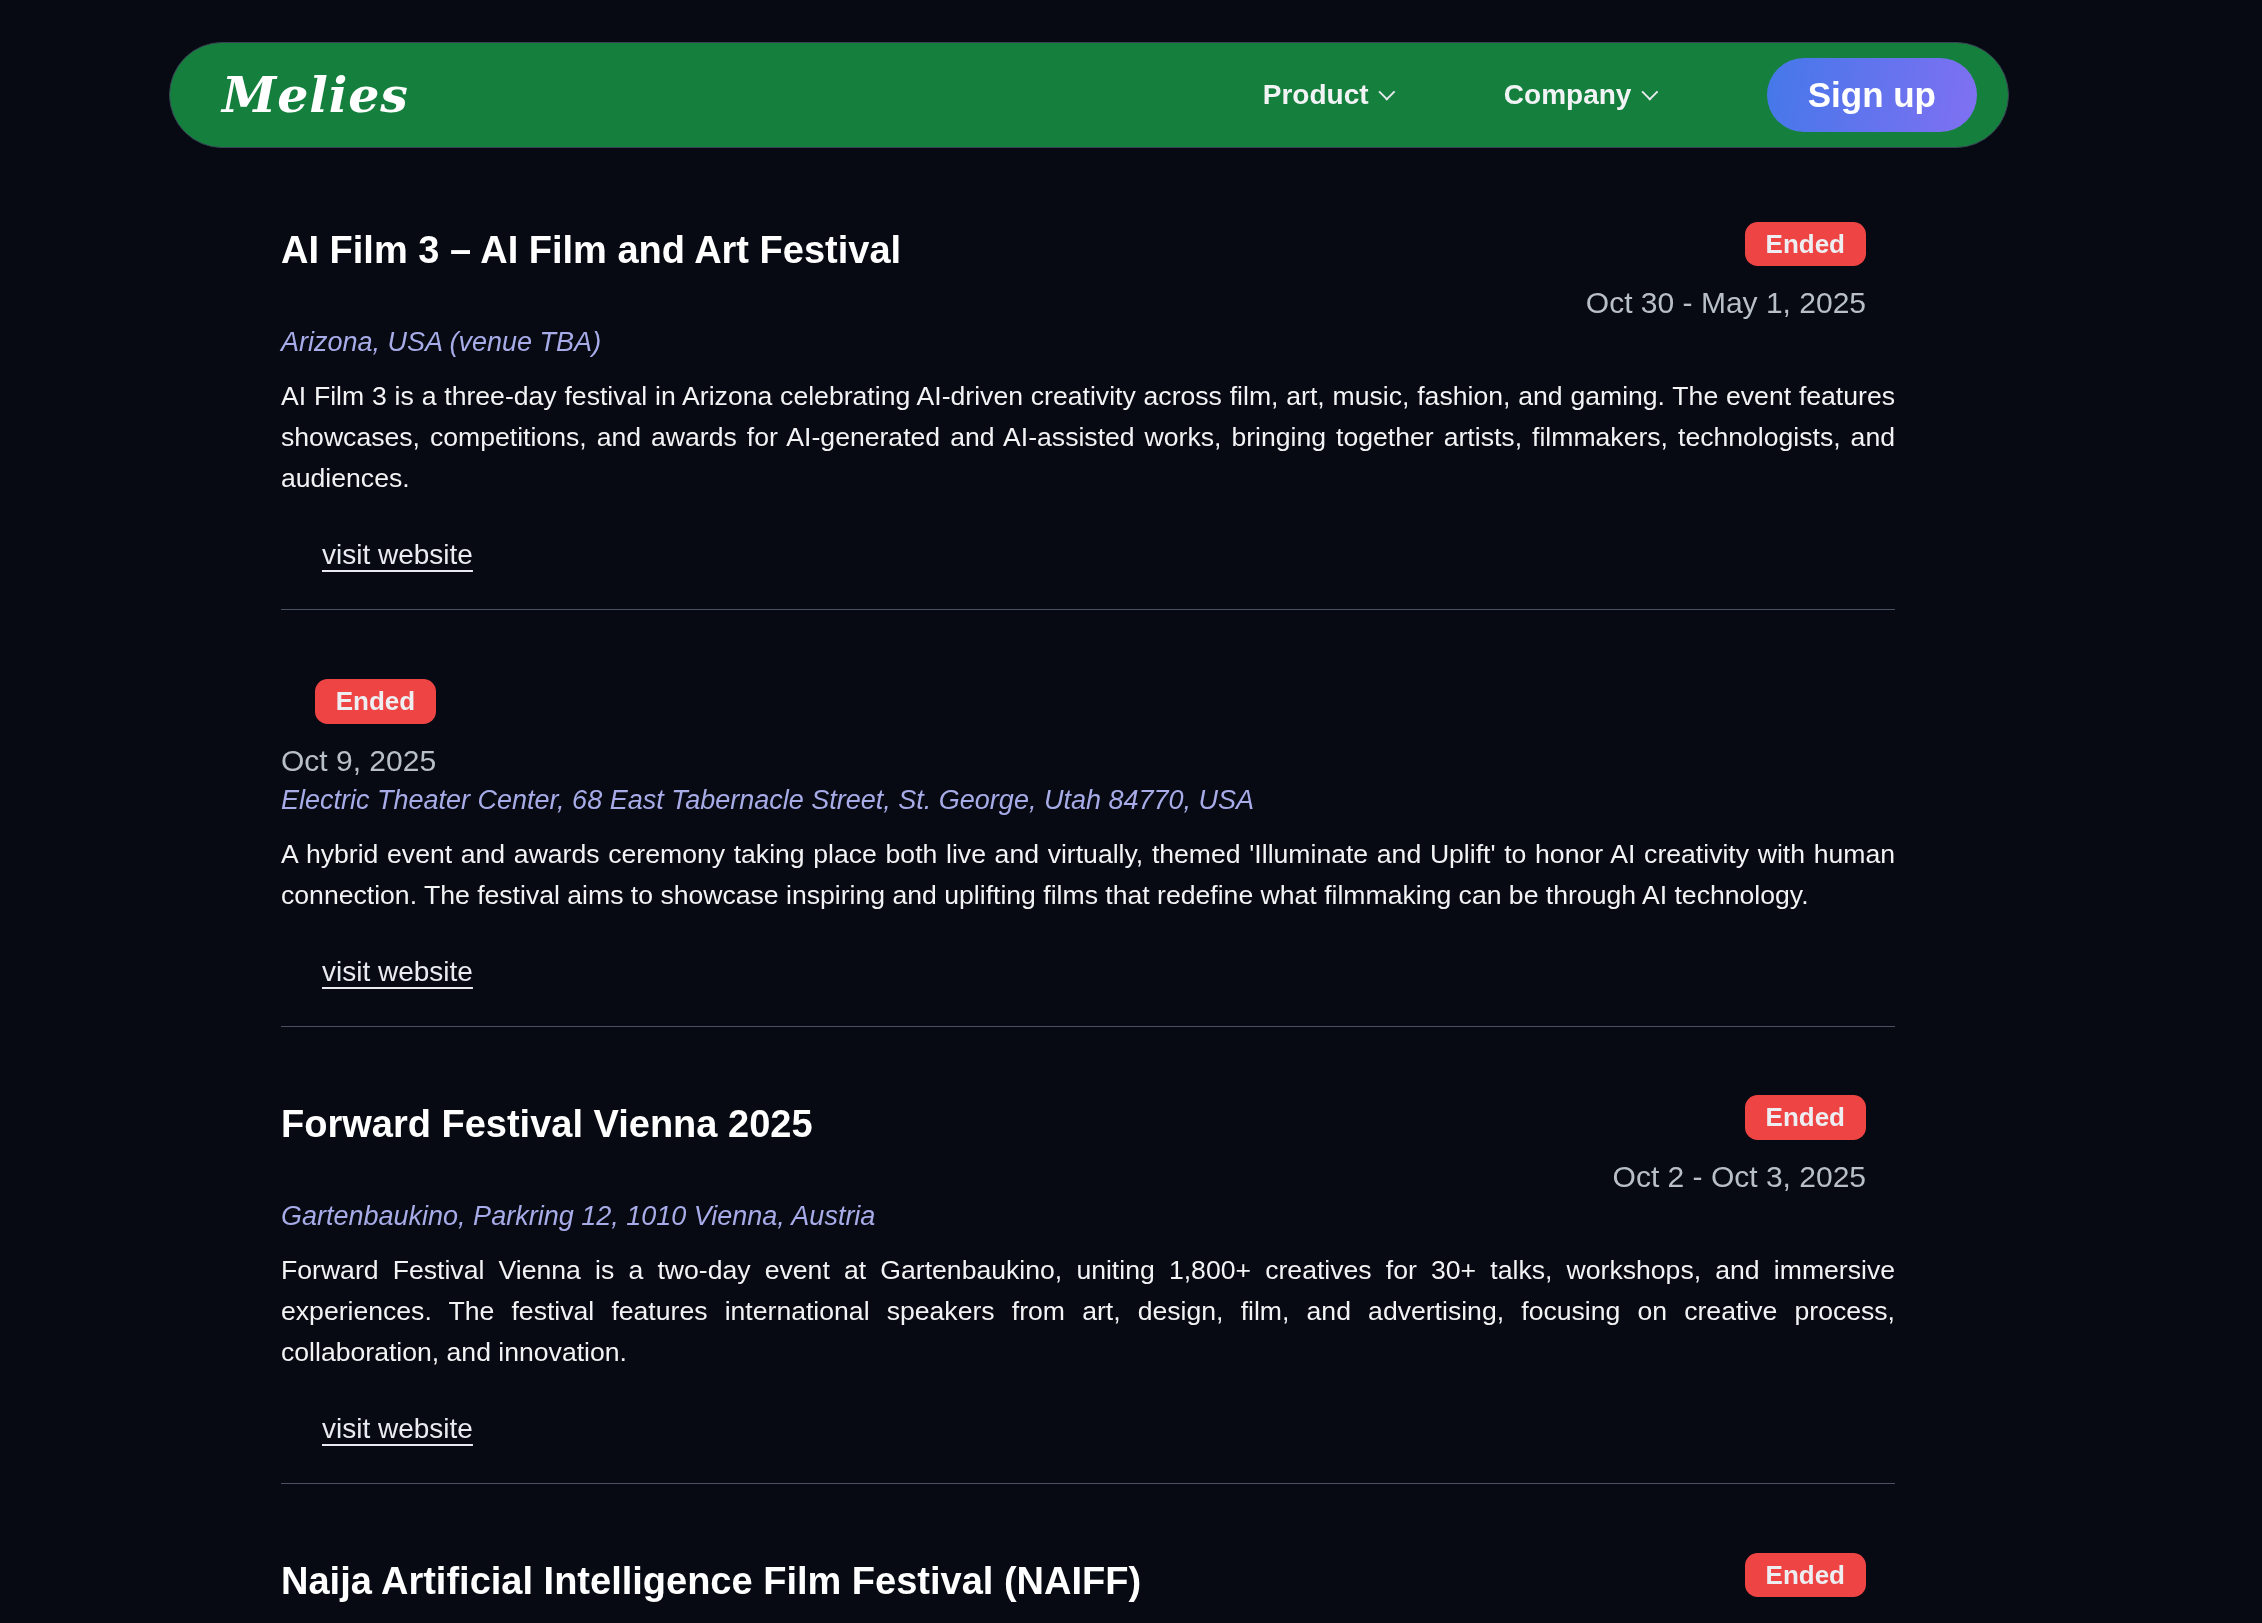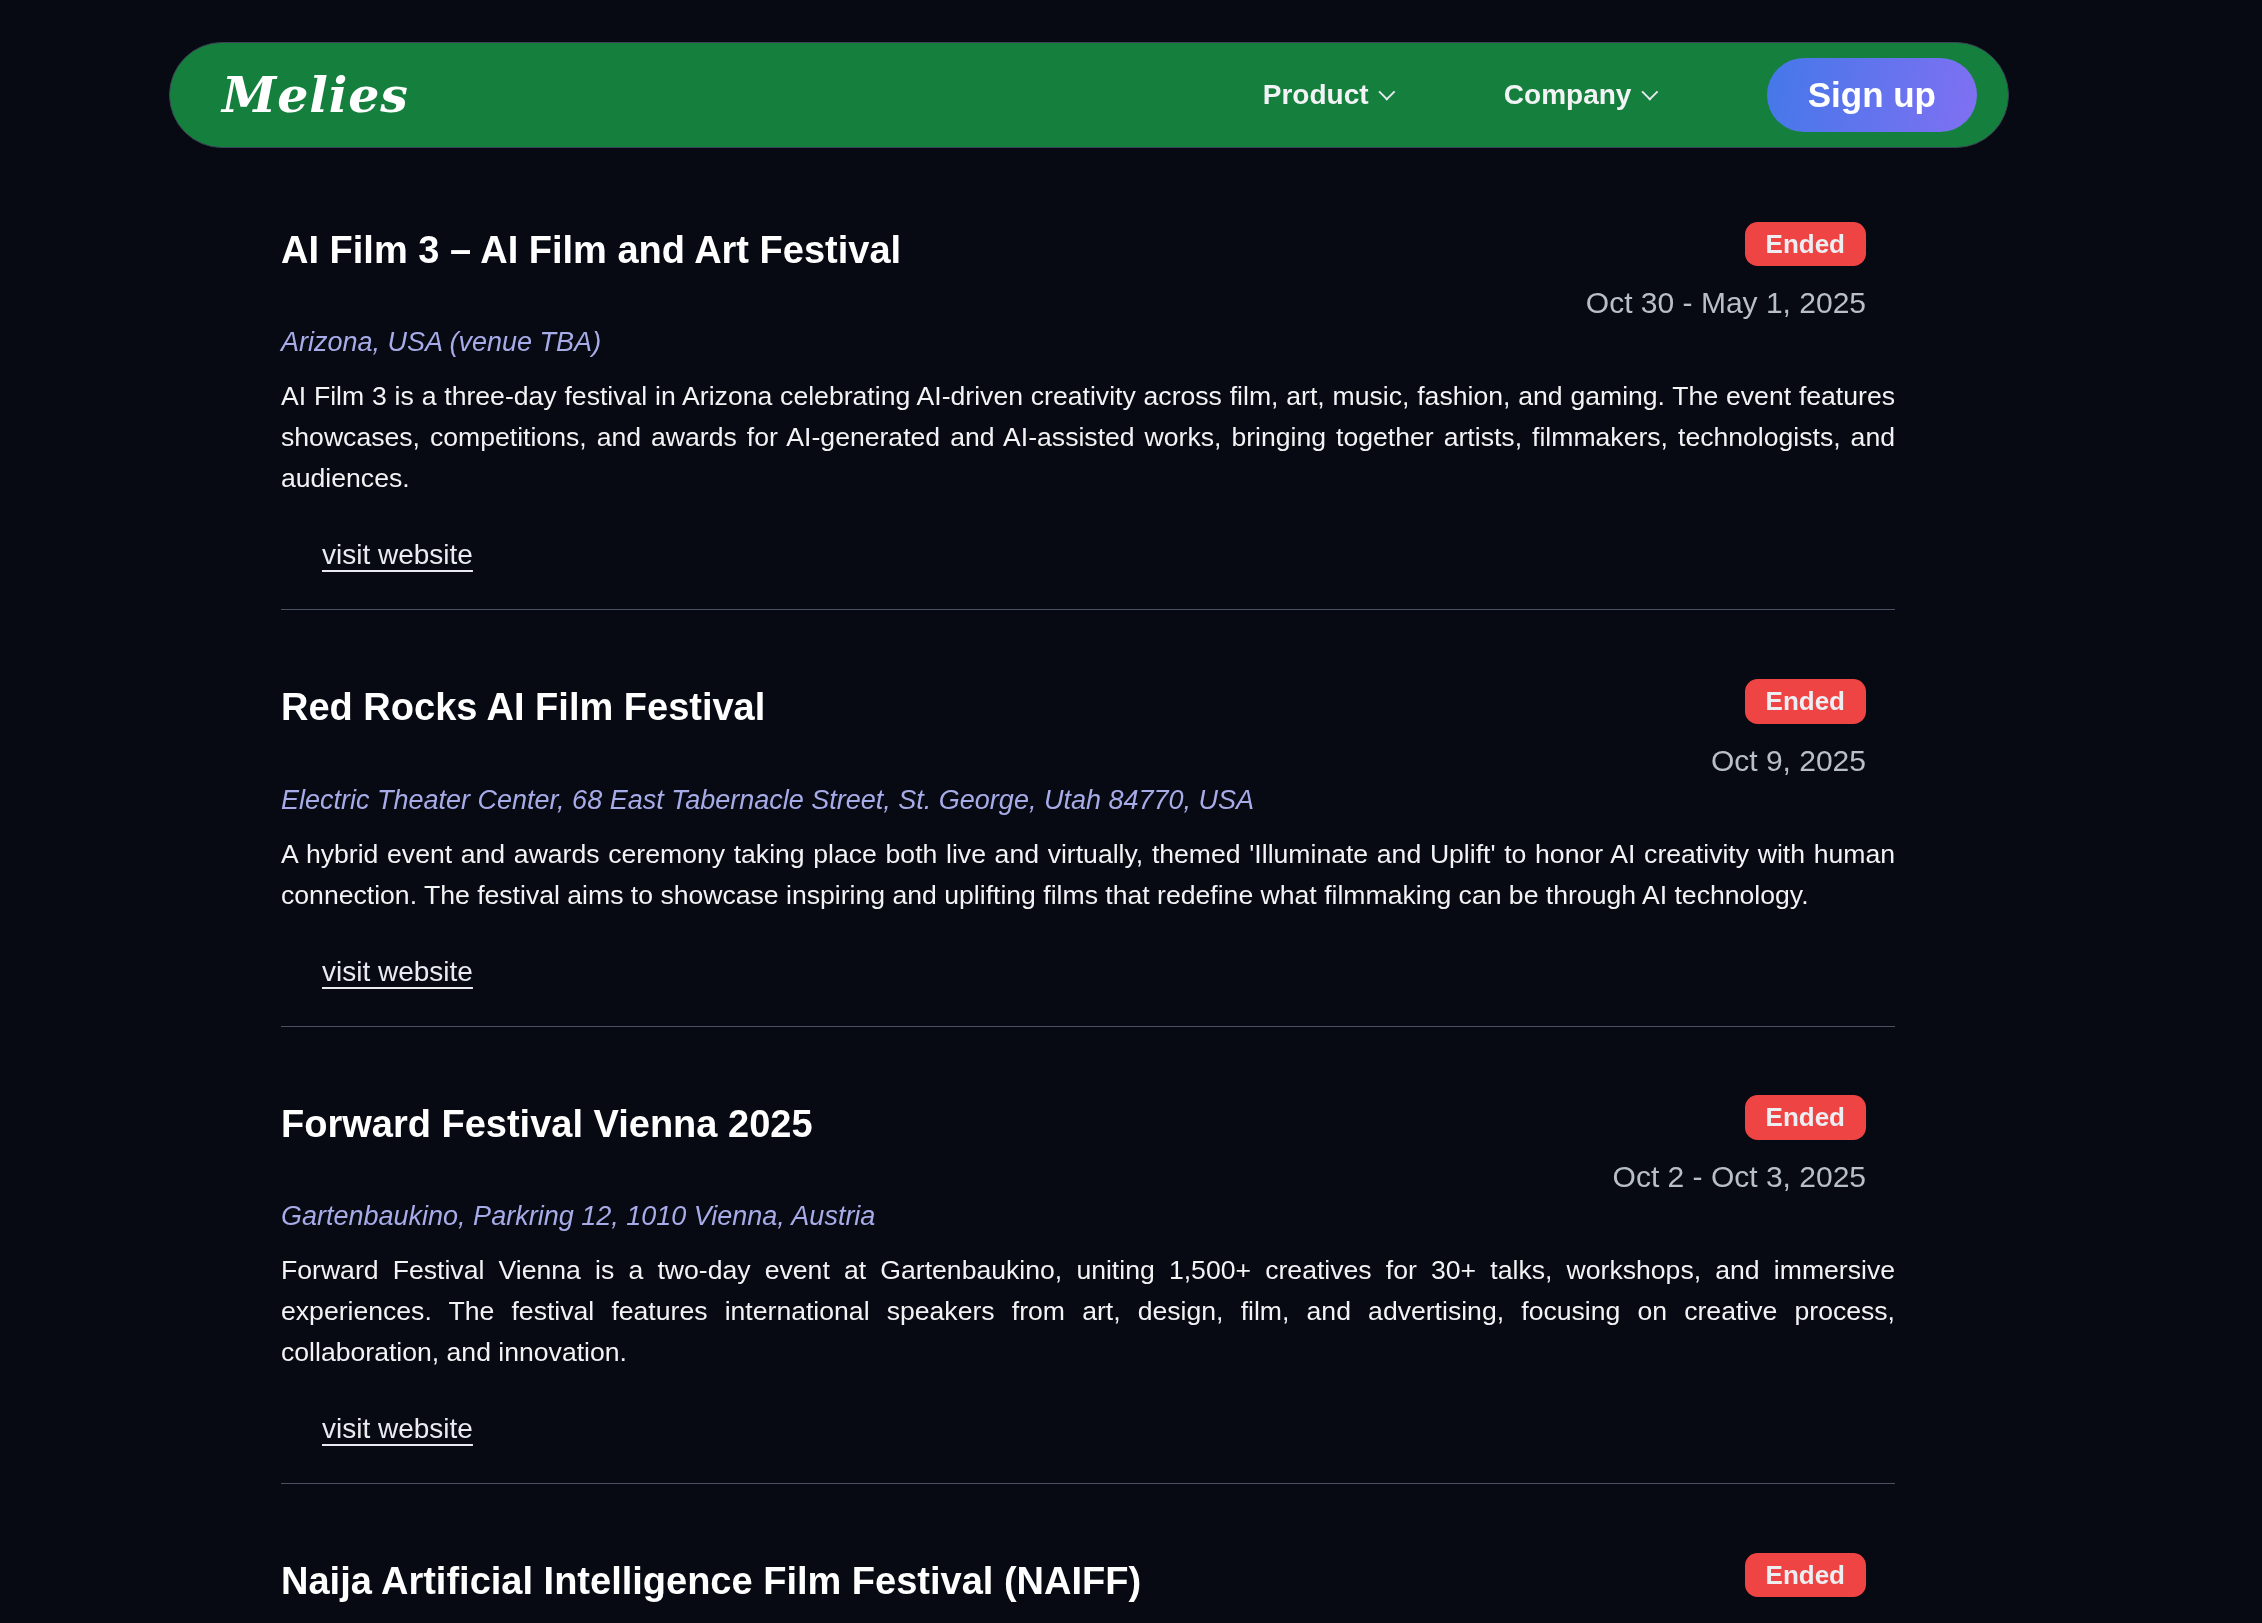--- a/index.html
+++ b/index.html
@@ -185,21 +185,20 @@
     </div>
     <div class="location">Arizona, USA (venue TBA)</div>
     <p class="desc">AI Film 3 is a three-day festival in Arizona celebrating AI-driven creativity across film, art, music, fashion, and gaming. The event features showcases, competitions, and awards for AI-generated and AI-assisted works, bringing together artists, filmmakers, technologists, and audiences.</p>
     <div class="link-row">
       <a class="visit-link">visit website</a>
     </div>
   </section>
 
   <section class="card">
     <div class="card-header">
-      <h2 class="card-title">Red Rocks AI Film Festival</h2>
       <div class="header-right">
         <span class="badge">Ended</span>
         <span class="event-date">Oct 9, 2025</span>
       </div>
     </div>
     <div class="location">Electric Theater Center, 68 East Tabernacle Street, St. George, Utah 84770, USA</div>
     <p class="desc">A hybrid event and awards ceremony taking place both live and virtually, themed 'Illuminate and Uplift' to honor AI creativity with human connection. The festival aims to showcase inspiring and uplifting films that redefine what filmmaking can be through AI technology.</p>
     <div class="link-row">
       <a class="visit-link">visit website</a>
     </div>
@@ -207,21 +206,21 @@
 
   <section class="card">
     <div class="card-header">
       <h2 class="card-title">Forward Festival Vienna 2025</h2>
       <div class="header-right">
         <span class="badge">Ended</span>
         <span class="event-date">Oct 2 - Oct 3, 2025</span>
       </div>
     </div>
     <div class="location">Gartenbaukino, Parkring 12, 1010 Vienna, Austria</div>
-    <p class="desc">Forward Festival Vienna is a two-day event at Gartenbaukino, uniting 1,500+ creatives for 30+ talks, workshops, and immersive experiences. The festival features international speakers from art, design, film, and advertising, focusing on creative process, collaboration, and innovation.</p>
+    <p class="desc">Forward Festival Vienna is a two-day event at Gartenbaukino, uniting 1,800+ creatives for 30+ talks, workshops, and immersive experiences. The festival features international speakers from art, design, film, and advertising, focusing on creative process, collaboration, and innovation.</p>
     <div class="link-row">
       <a class="visit-link">visit website</a>
     </div>
   </section>
 
   <section class="card last">
     <div class="card-header">
       <h2 class="card-title">Naija Artificial Intelligence Film Festival (NAIFF)</h2>
       <div class="header-right">
         <span class="badge">Ended</span>

